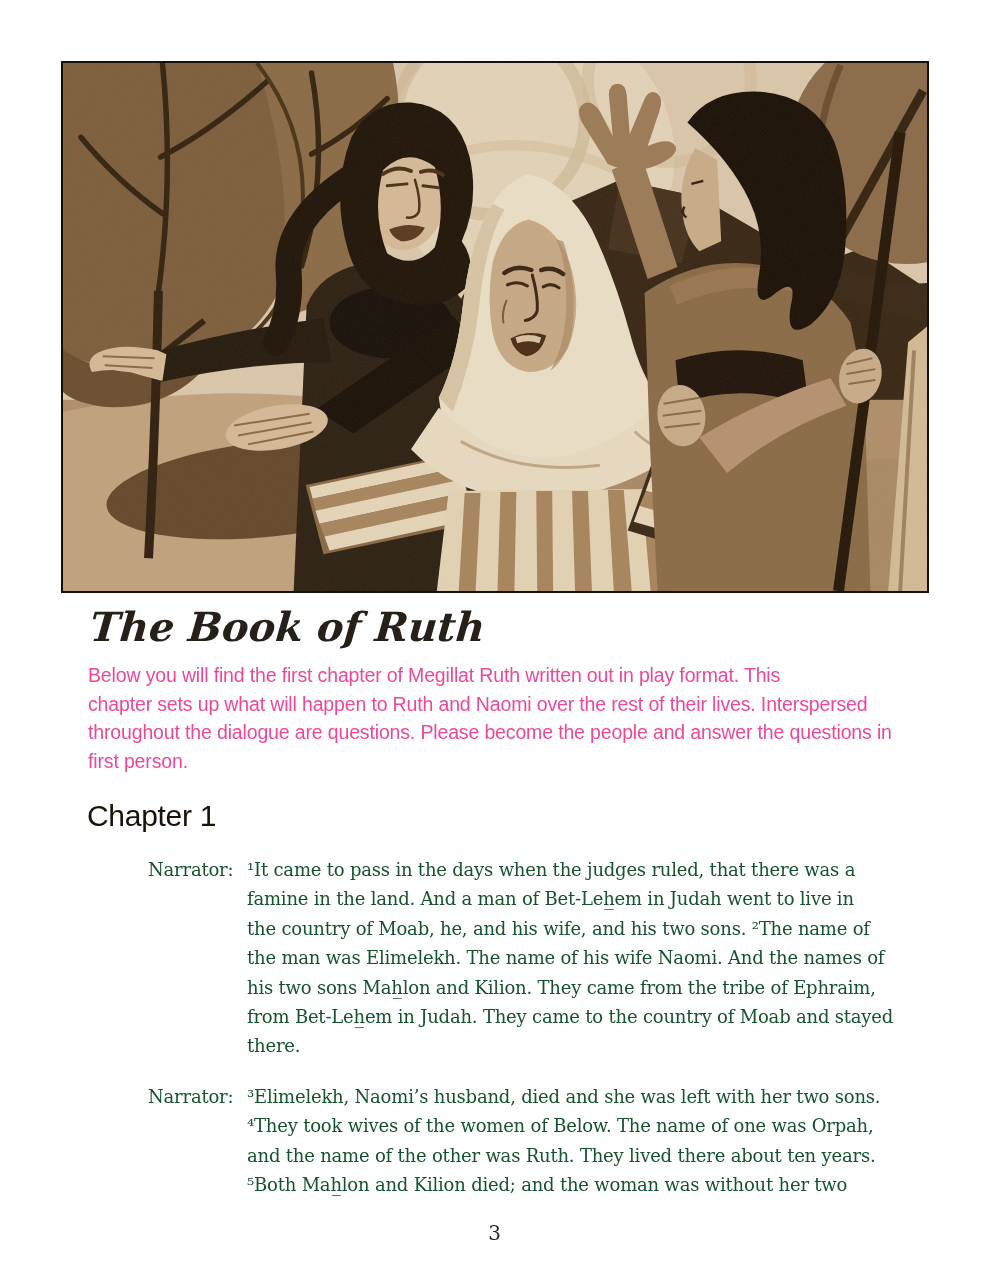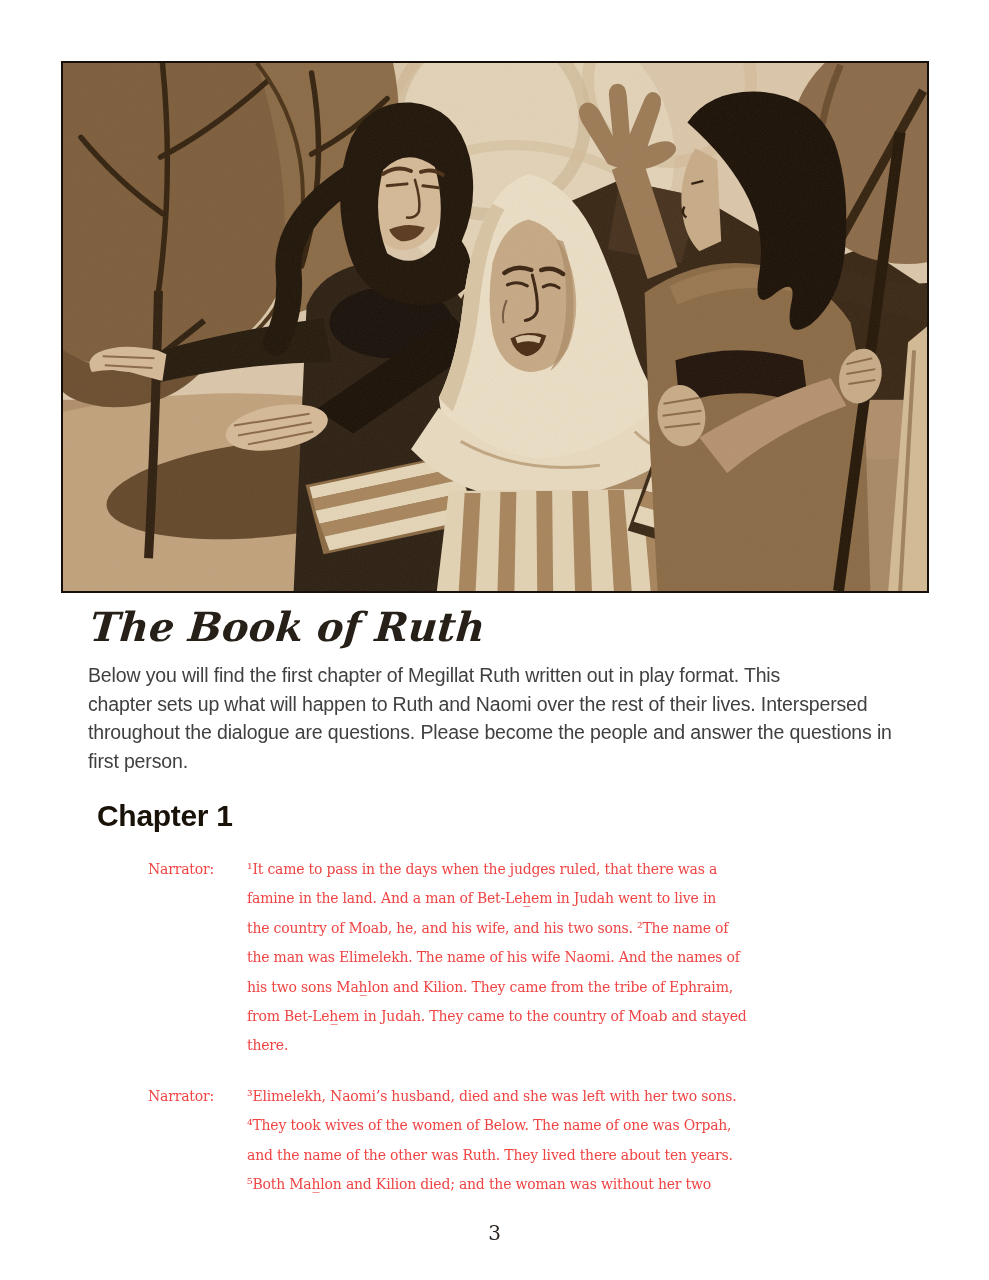--- a/index.html
+++ b/index.html
@@ -32,39 +32,39 @@
     transform: skewX(-5deg);
     transform-origin: left bottom;
     letter-spacing: 0px;
   }
 
   
   .intro {
     position: absolute; left: 88px; top: 661px;
     font-family: "Liberation Sans", sans-serif;
     font-size: 19.5px; line-height: 28.7px;
-    color: #404040;
+    color: #ec4899;
     white-space: pre;
     letter-spacing: -0.15px;
   }
 
   
   .chapter-heading {
-    position: absolute; left: 97px; top: 799px;
+    position: absolute; left: 87px; top: 799px;
     font-family: "Liberation Sans", sans-serif;
-    font-weight: bold; font-size: 30px;
+    font-weight: normal; font-size: 30px;
     color: #181209;
     letter-spacing: -0.3px;
   }
 
   
   .dialogue {
     position: absolute; left: 148px; top: 855px;
     font-family: "DejaVu Serif", serif;
-    font-size: 14px; color: #ef4444;
+    font-size: 18px; color: #14532d;
   }
   .dialogue-block { display: flex; margin-bottom: 21px; line-height: 29.4px; }
   .speaker { width: 99px; flex: none; letter-spacing: -0.2px; }
   .dialogue-text { white-space: pre; letter-spacing: -0.2px; }
 
   .page-number {
     position: absolute; left: 0; top: 1221px; width: 989px;
     text-align: center;
     font-family: "DejaVu Serif", serif;
     font-size: 20px; color: #2a2420;

